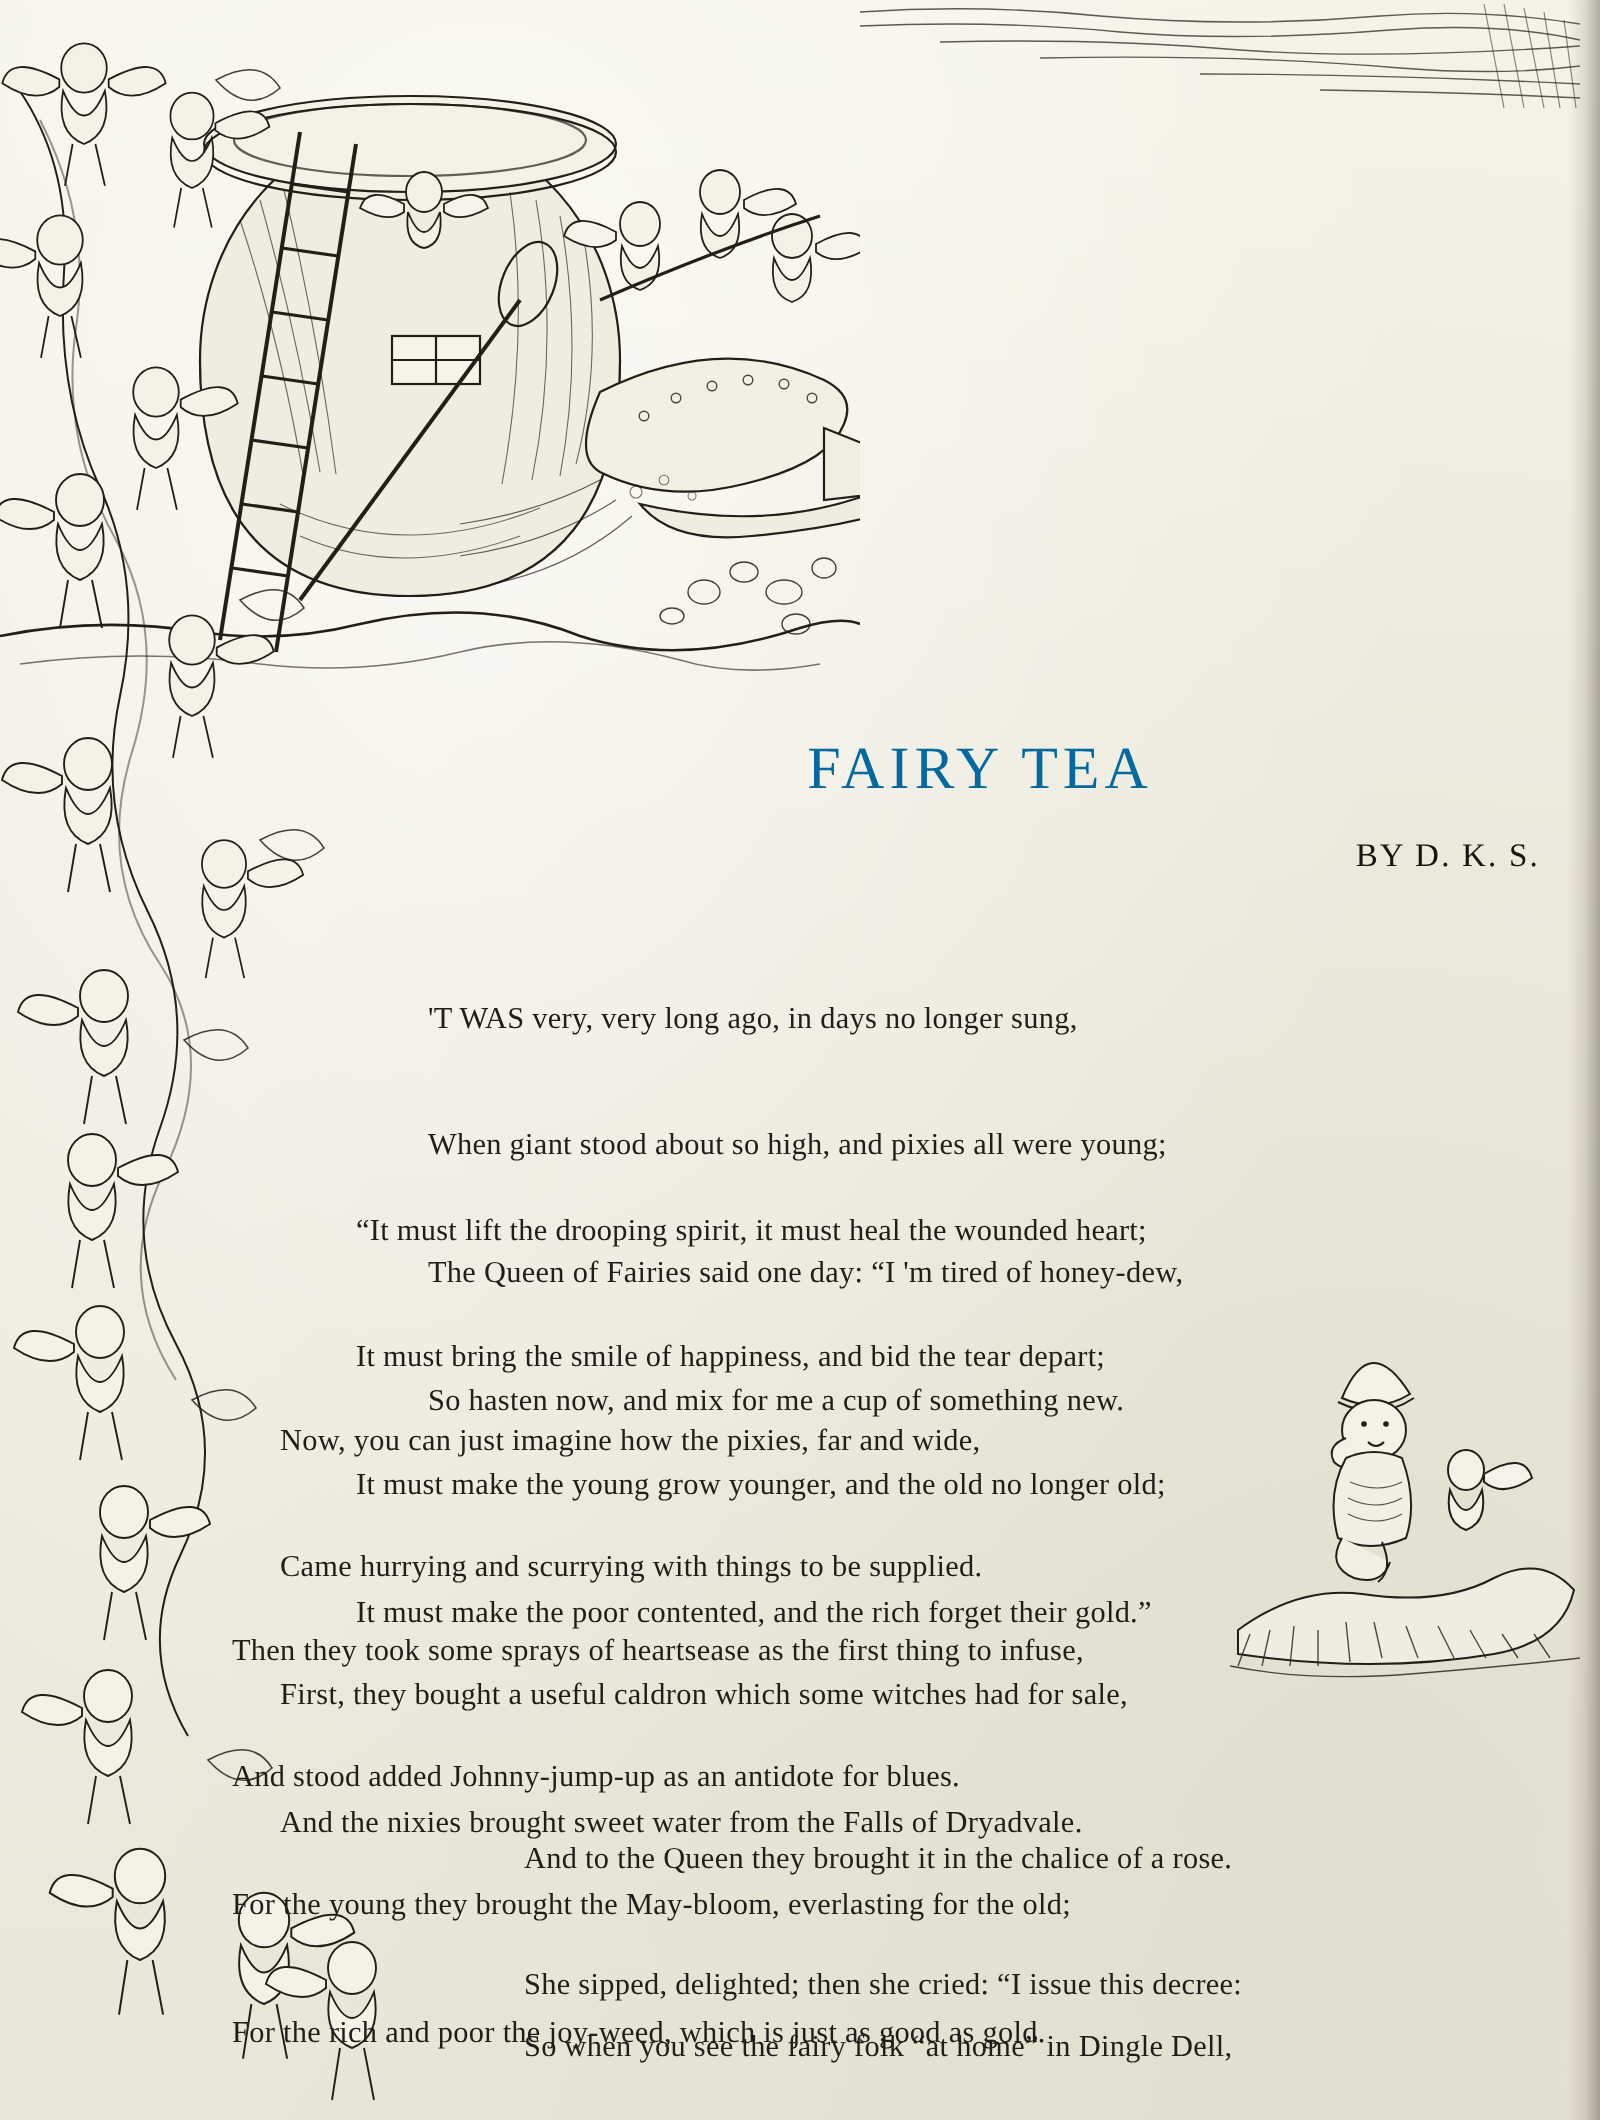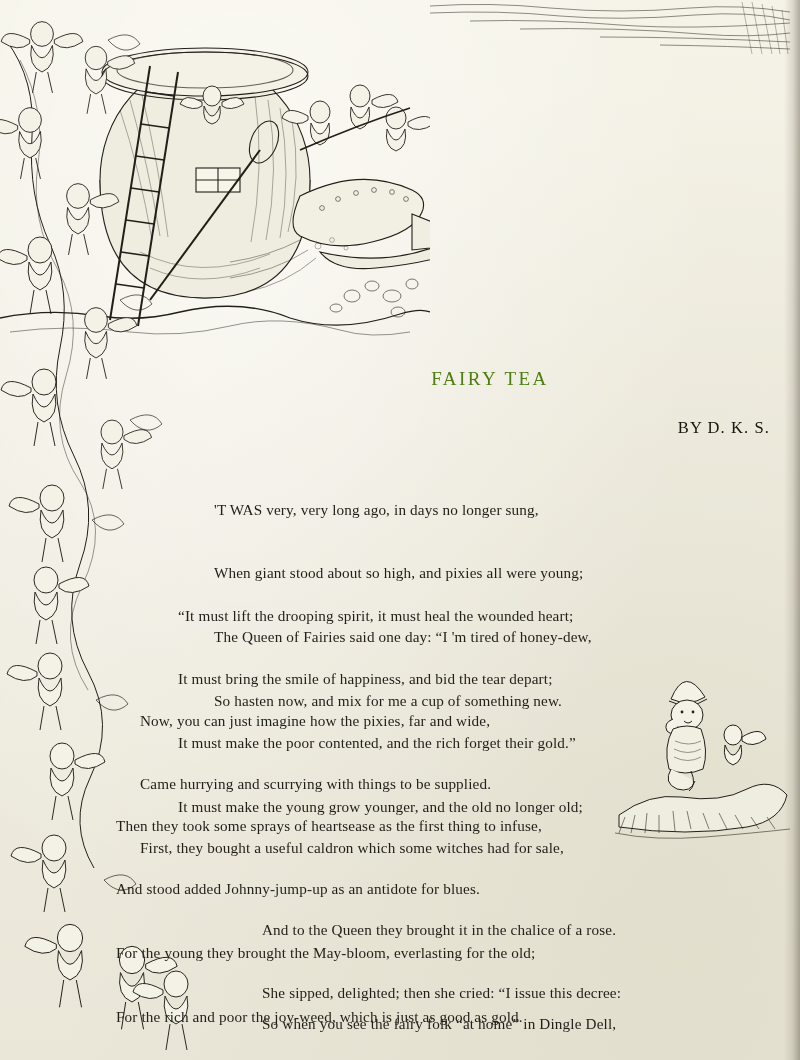--- a/index.html
+++ b/index.html
@@ -57,24 +57,24 @@
     width: 800px; height: 60px;
   }
 
   
   #title {
     position: absolute;
     left: 210px;
     top: 368px;
     width: 560px;
     text-align: center;
-    font-size: 19px;
+    font-size: 30px;
     letter-spacing: 2.5px;
     font-family: "Liberation Serif", serif;
-    color: #4d7c0f;
+    color: #0369a1;
   }
   #byline {
     position: absolute;
     left: 210px;
     top: 418px;
     width: 560px;
     text-align: right;
     font-size: 16.5px;
     letter-spacing: 1.1px;
     color: #17150f;
@@ -409,28 +409,29 @@
   <div class="stanza" id="stanza-1">
     <span class="line">'T WAS very, very long ago, in days no longer sung,</span>
     <span class="line">When giant stood about so high, and pixies all were young;</span>
     <span class="line">The Queen of Fairies said one day: “I 'm tired of honey-dew,</span>
     <span class="line">So hasten now, and mix for me a cup of something new.</span>
   </div>
 
   <div class="stanza" id="stanza-2">
     <span class="line">“It must lift the drooping spirit, it must heal the wounded heart;</span>
     <span class="line">It must bring the smile of happiness, and bid the tear depart;</span>
+    <span class="line">It must make the young grow younger, and the old no longer old;</span>
     <span class="line">It must make the poor contented, and the rich forget their gold.”</span>
-    <span class="line">It must make the young grow younger, and the old no longer old;</span>
   </div>
 
   <div class="stanza" id="stanza-3">
     <span class="line">Now, you can just imagine how the pixies, far and wide,</span>
     <span class="line">Came hurrying and scurrying with things to be supplied.</span>
     <span class="line">First, they bought a useful caldron which some witches had for sale,</span>
+    <span class="line">And the nixies brought sweet water from the Falls of Dryadvale.</span>
   </div>
 
   <div class="stanza" id="stanza-4">
     <span class="line">Then they took some sprays of heartsease as the first thing to infuse,</span>
     <span class="line">And stood added Johnny-jump-up as an antidote for blues.</span>
     <span class="line">For the young they brought the May-bloom, everlasting for the old;</span>
     <span class="line">For the rich and poor the joy-weed, which is just as good as gold.</span>
   </div>
 
   <div class="stanza" id="stanza-5">

